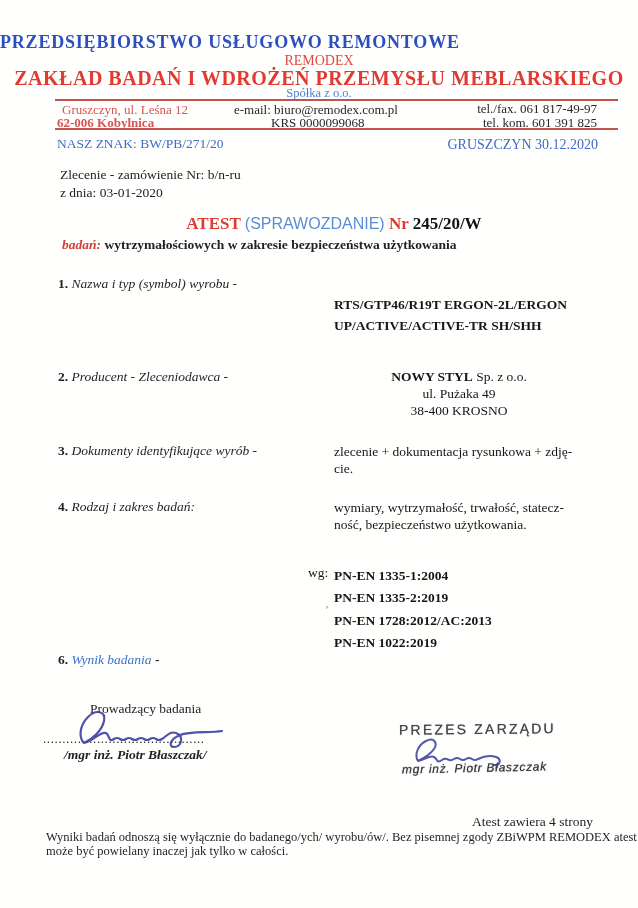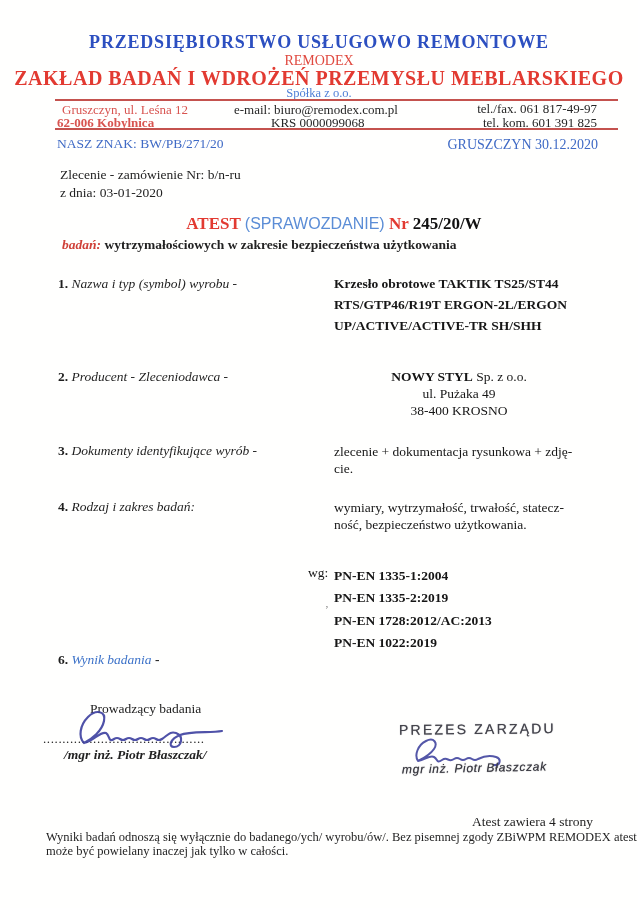--- a/index.html
+++ b/index.html
@@ -2,21 +2,21 @@
 <html><head>
 <meta charset="utf-8">
 <style>
   html,body{margin:0;padding:0;background:#ffffff;}
   .page{
     position:relative;width:638px;height:908px;background:#fffffe;
     font-family:"Liberation Serif", serif;color:#222;overflow:hidden;
   }
   .abs{position:absolute;white-space:nowrap;}
   
-  .h-company1{top:32px;left:0;width:638px;text-align:center;font-size:18px;font-weight:bold;letter-spacing:.8px;color:#2c4fc0;}
+  .h-company1{top:32px;left:0;width:638px;text-align:left;font-size:18px;font-weight:bold;letter-spacing:.8px;color:#2c4fc0;}
   .h-remodex{top:53px;left:0;width:638px;text-align:center;font-size:14px;color:#e0493f;}
   .h-company3{top:67px;left:0;width:638px;text-align:center;font-size:20px;font-weight:bold;letter-spacing:.5px;color:#e23a31;}
   .h-spolka{top:86px;left:0;width:638px;text-align:center;font-size:12.5px;color:#4e7fd6;}
   .rule{position:absolute;left:55px;width:563px;height:2px;background:#c4524e;}
   .rule1{top:99px;} .rule2{top:128px;}
   .addr1{top:102px;left:62px;font-size:13px;color:#d85450;}
   .addr2{top:115px;left:57px;font-size:13px;font-weight:bold;color:#d85450;}
   .email{top:102px;left:234px;font-size:13px;color:#262626;}
   .krs{top:115px;left:271px;font-size:13px;color:#262626;}
   .telbox{top:102px;left:420px;width:177px;text-align:right;font-size:13px;color:#262626;line-height:13.5px;}
@@ -80,21 +80,21 @@
   <div class="abs ref">NASZ ZNAK: BW/PB/271/20</div>
   <div class="abs placedate">GRUSZCZYN 30.12.2020</div>
 
   <div class="abs order1">Zlecenie - zamówienie Nr: b/n-ru</div>
   <div class="abs order2">z dnia: 03-01-2020</div>
 
   <div class="abs titleline"><span class="t-atest">ATEST</span> <span class="t-spraw">(SPRAWOZDANIE)</span> <span class="t-nr">Nr</span> <span class="t-val">245/20/W</span></div>
   <div class="abs subtitle"><span class="sub-lbl">badań:</span><span> wytrzymałościowych w zakresie bezpieczeństwa użytkowania</span></div>
 
   <div class="abs item i1"><span class="no">1.</span><span> Nazwa i typ (symbol) wyrobu -</span></div>
-  <div class="abs val bold i1"><span>Krzesło obrotowe TAKTIK TS25/ST44</span><br><span>RTS/GTP46/R19T ERGON-2L/ERGON</span><br><span>UP/ACTIVE/ACTIVE-TR SH/SHH</span></div>
+  <div class="abs val bold i1"><br><span>RTS/GTP46/R19T ERGON-2L/ERGON</span><br><span>UP/ACTIVE/ACTIVE-TR SH/SHH</span></div>
 
   <div class="abs item" style="top:369px;"><span class="no">2.</span><span> Producent - Zleceniodawca -</span></div>
   <div class="abs i2c"><span style="font-weight:bold">NOWY STYL</span><span> Sp. z o.o.</span><br><span>ul. Pużaka 49</span><br><span>38-400 KROSNO</span></div>
 
   <div class="abs item" style="top:443px;"><span class="no">3.</span><span> Dokumenty identyfikujące wyrób -</span></div>
   <div class="abs val i3"><span>zlecenie + dokumentacja rysunkowa + zdję-</span><br><span>cie.</span></div>
 
   <div class="abs item" style="top:499px;"><span class="no">4.</span><span> Rodzaj i zakres badań:</span></div>
   <div class="abs val i4"><span>wymiary, wytrzymałość, trwałość, statecz-</span><br><span>ność, bezpieczeństwo użytkowania.</span></div>
 

